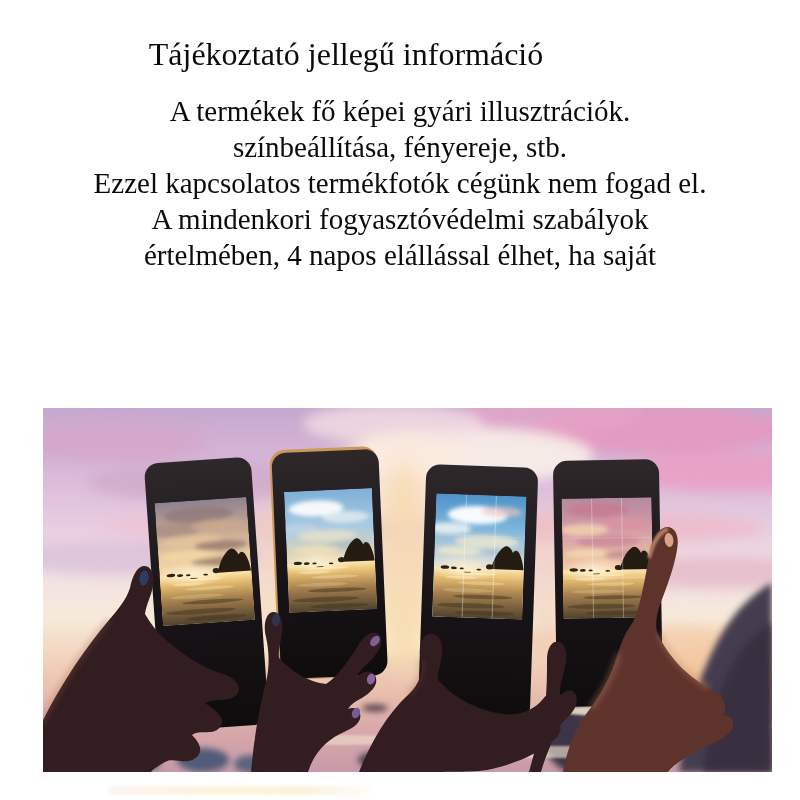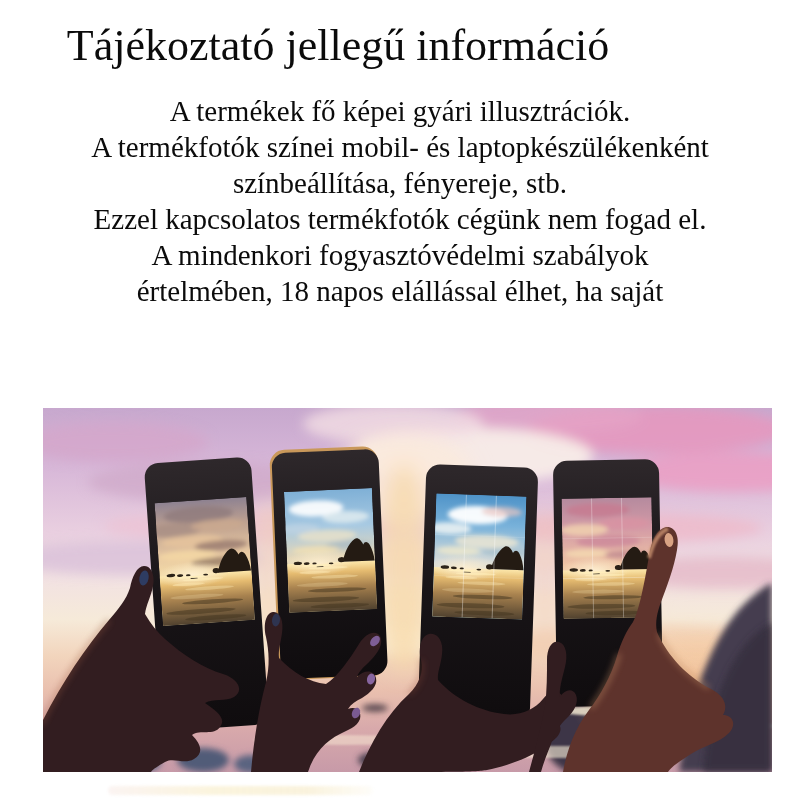--- a/index.html
+++ b/index.html
@@ -1,22 +1,22 @@
 <!DOCTYPE html>
 <html><head>
 <meta charset="utf-8">
 <style>
   html,body{margin:0;padding:0;}
   body{
     width:800px;height:800px;background:#ffffff;position:relative;overflow:hidden;
     font-family:"Liberation Serif","DejaVu Serif",serif;color:#0b0b0b;
   }
   .page-title{
-    position:absolute;top:20px;left:0;width:676px;margin:0;
-    text-align:center;font-size:44px;font-weight:400;line-height:52px;white-space:nowrap;
+    position:absolute;top:20px;left:0;width:676px;margin:8px;
+    text-align:center;font-size:32px;font-weight:400;line-height:52px;white-space:nowrap;
   }
   .body-text{
     position:absolute;top:93px;left:0;width:800px;text-align:center;
     font-size:29px;line-height:36px;
   }
   .body-text .line{white-space:nowrap;}
   .photo{
     position:absolute;left:43px;top:408px;width:729px;height:364px;overflow:hidden;
   }
   .photo svg{display:block;}
@@ -26,25 +26,24 @@
     filter:blur(1.5px);
   }
 </style>
 </head>
 <body>
 
 <h1 class="page-title">Tájékoztató jellegű információ</h1>
 
 <div class="body-text">
   <div class="line">A termékek fő képei gyári illusztrációk.</div>
-  <div class="line">A termékfotók színei mobil- és laptopkészülékenként</div>
   <div class="line">színbeállítása, fényereje, stb.</div>
   <div class="line">Ezzel kapcsolatos termékfotók cégünk nem fogad el.</div>
   <div class="line">A mindenkori fogyasztóvédelmi szabályok</div>
-  <div class="line">értelmében, 18 napos elállással élhet, ha saját</div>
+  <div class="line">értelmében, 4 napos elállással élhet, ha saját</div>
 </div>
 
 <div class="photo">
 <svg width="729" height="364" viewBox="0 0 729 364" xmlns="http://www.w3.org/2000/svg" xmlns:xlink="http://www.w3.org/1999/xlink">
   <defs>
     <linearGradient id="skyBg" x1="0" y1="0" x2="0" y2="1">
       <stop offset="0" stop-color="#c7a8ce"></stop>
           <stop offset=".16" stop-color="#d7b7d8"></stop>
       <stop offset=".34" stop-color="#e9cfe0"></stop>
           <stop offset=".47" stop-color="#f2e2e2"></stop>

